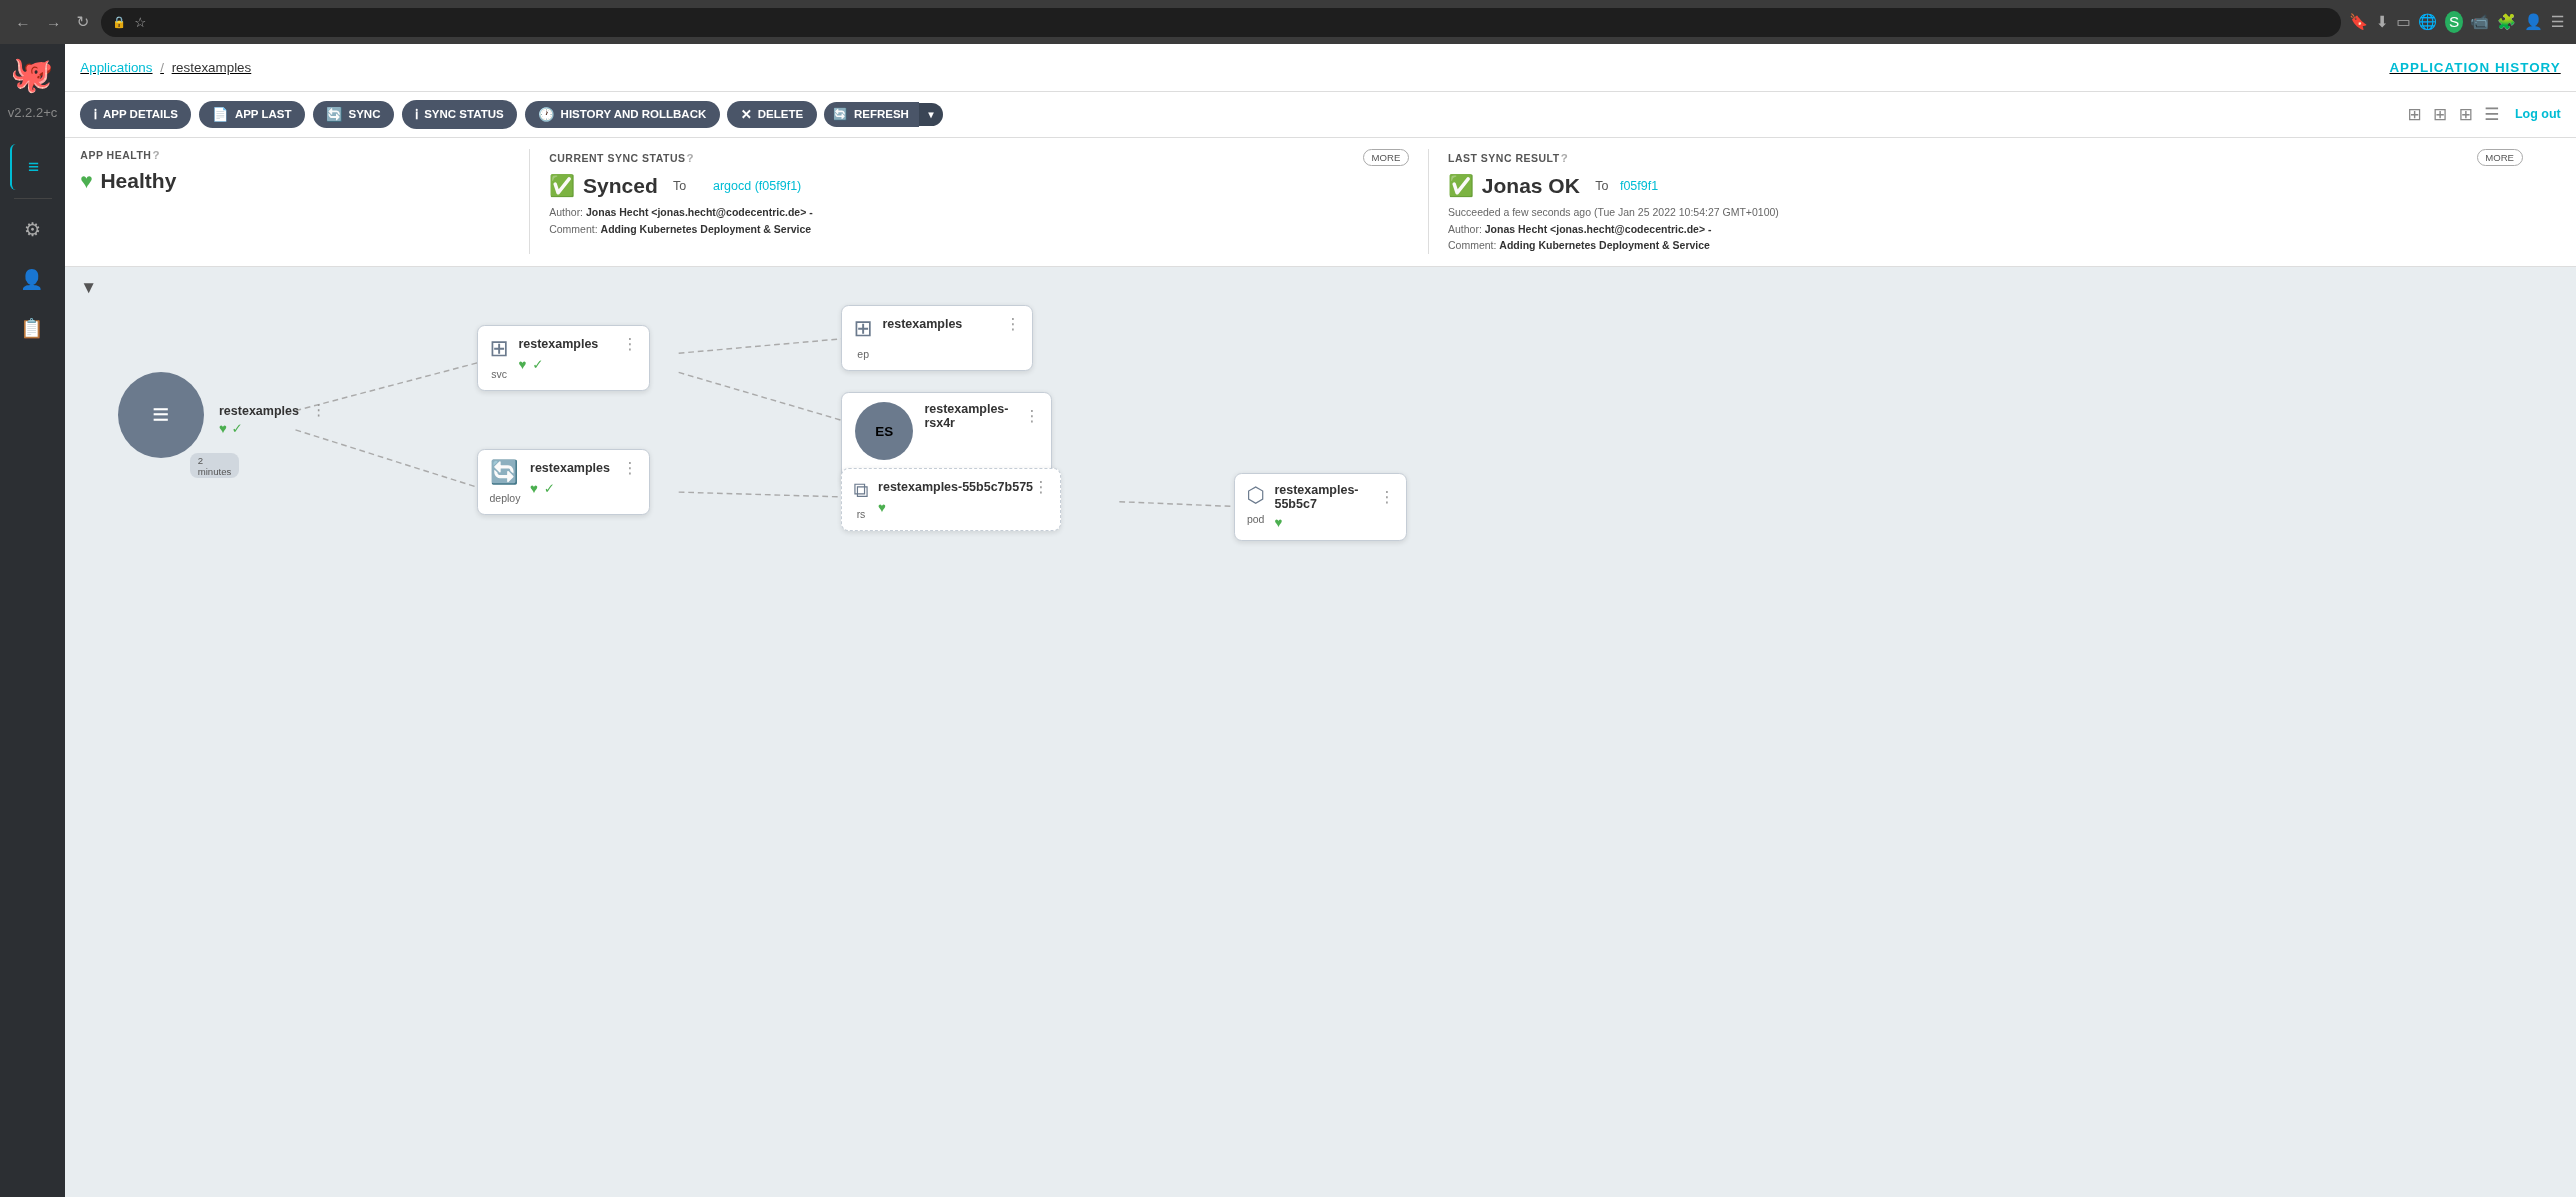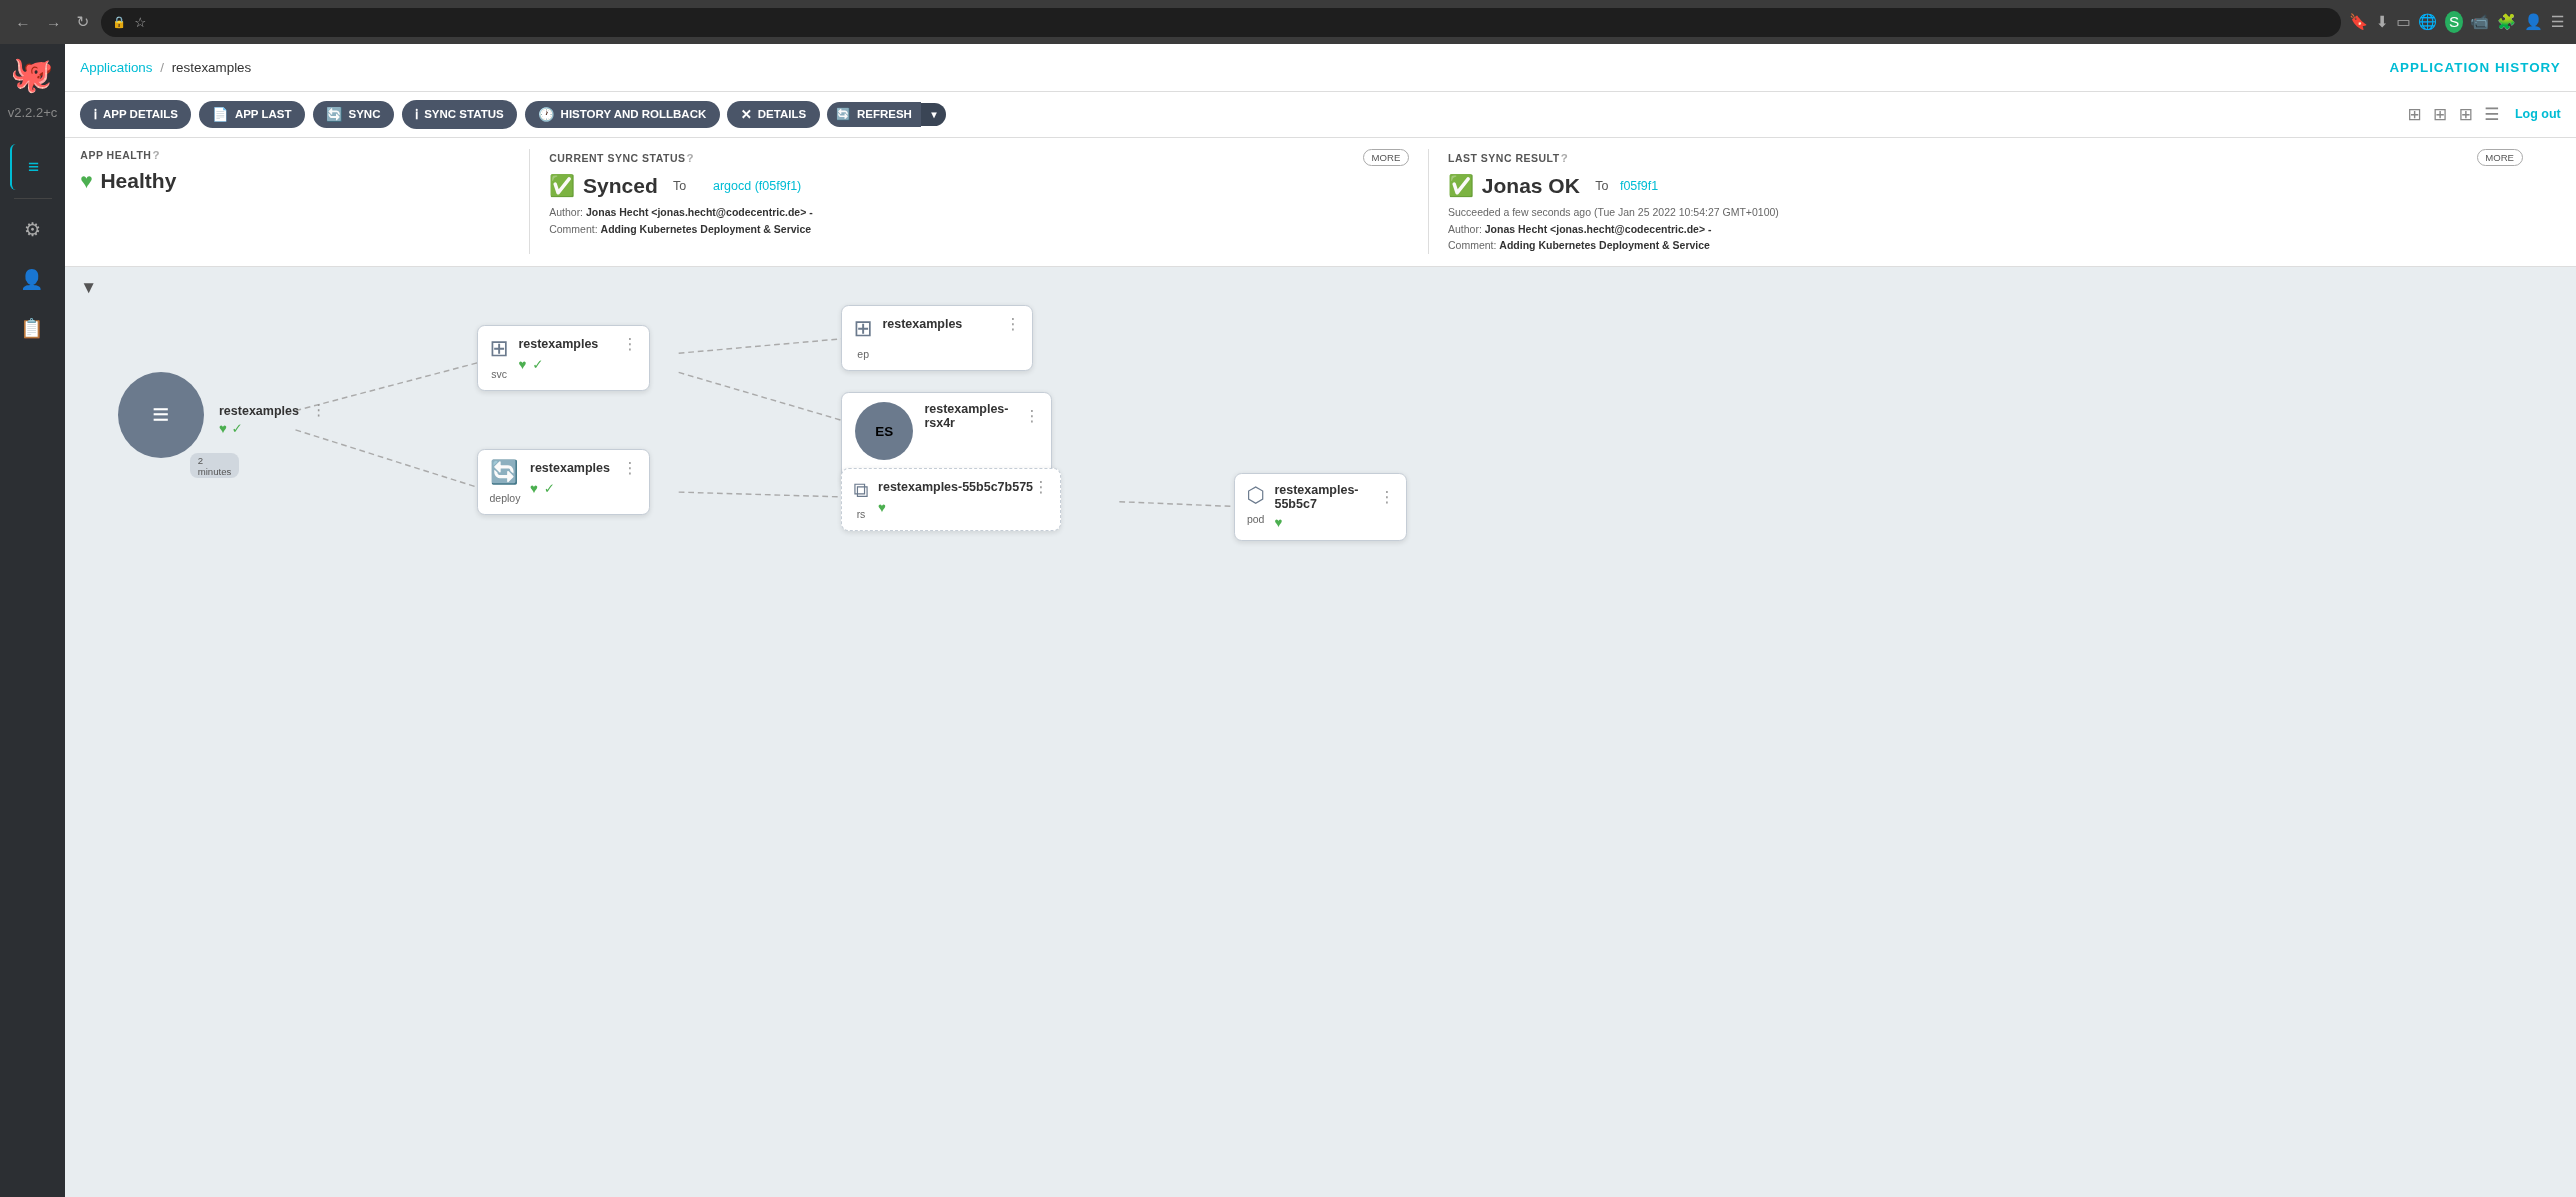--- a/index.html
+++ b/index.html
@@ -85,20 +85,21 @@
 
     
     .top-bar {
       background: #fff;
       border-bottom: 1px solid #ddd;
       padding: 0 15.3px;
       height: 48px;
       display: flex;
       align-items: center;
       justify-content: space-between;
+      text-decoration: underline;
     }
     .breadcrumb { display: flex; align-items: center; gap: 7.7px; font-size: 13.4px; }
     .breadcrumb-link { color: #00bcd4; cursor: pointer; text-decoration: none; }
     .breadcrumb-sep { color: #999; }
     .breadcrumb-current { color: #333; font-weight: 500; }
     .page-title-right { color: #00bcd4; font-weight: 700; font-size: 13.4px; letter-spacing: 1px; }
 
     
     .action-toolbar {
       background: #fff;
@@ -370,21 +371,21 @@
       <button class="action-btn">
         <span class="action-btn-icon">ℹ</span>
         <span>SYNC STATUS</span>
       </button>
       <button class="action-btn">
         <span class="action-btn-icon">🕐</span>
         <span>HISTORY AND ROLLBACK</span>
       </button>
       <button class="action-btn">
         <span class="action-btn-icon">✕</span>
-        <span>DETAILS</span>
+        <span>DELETE</span>
       </button>
       <div class="action-btn-split">
         <button class="main-part">
           <span>🔄</span>
           <span>REFRESH</span>
         </button>
         <button class="arrow-part">
           <span>▼</span>
         </button>
       </div>

